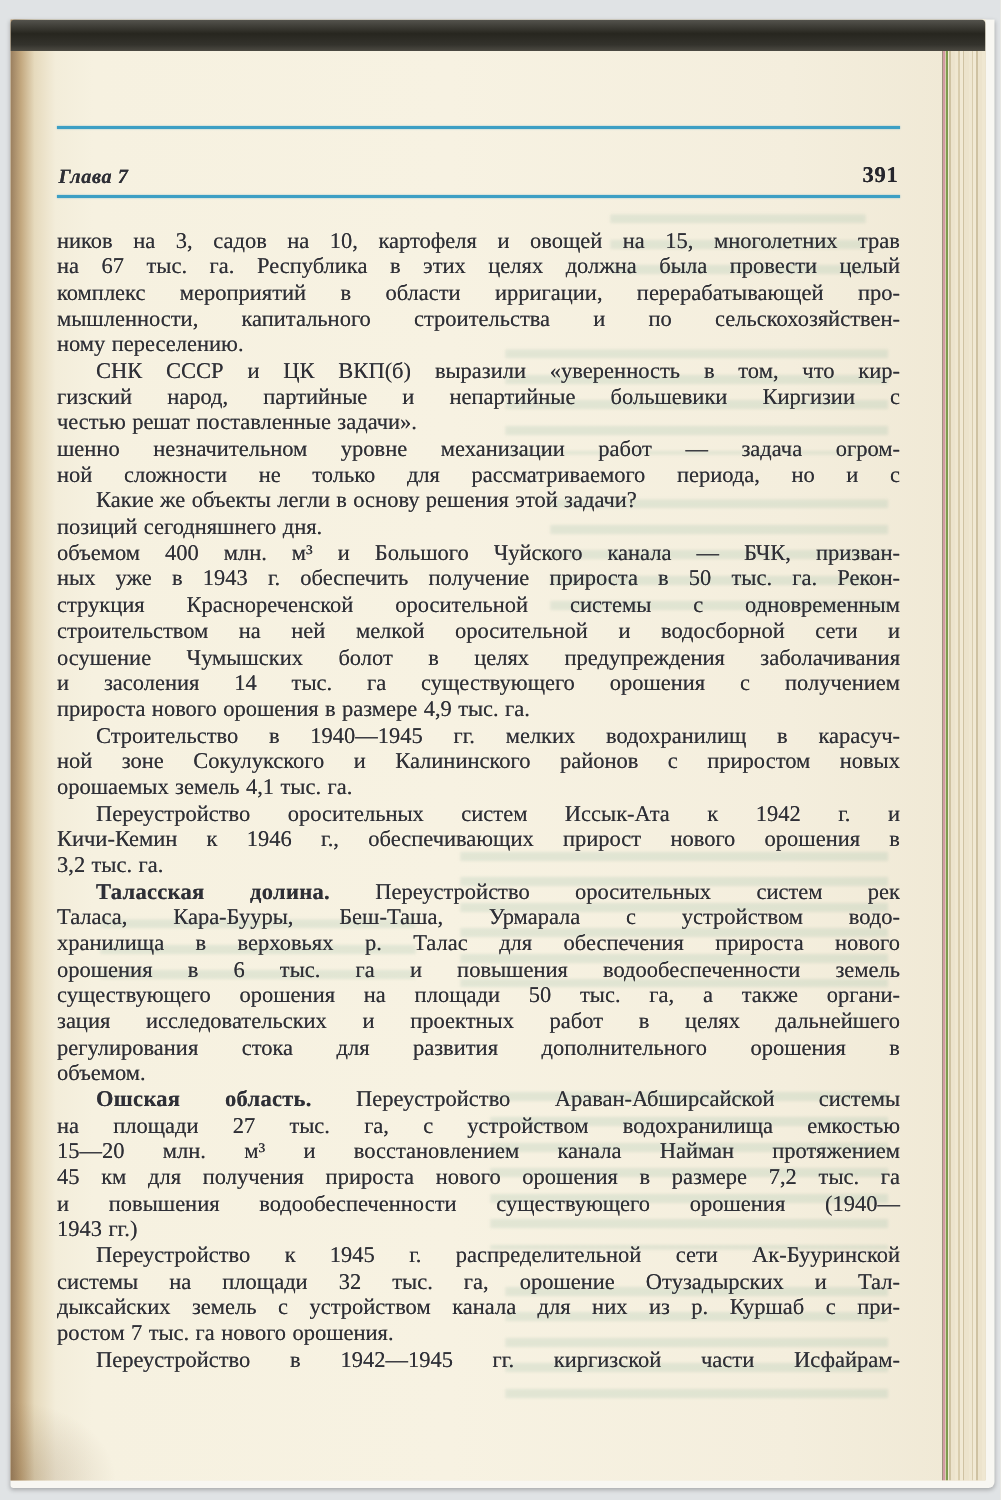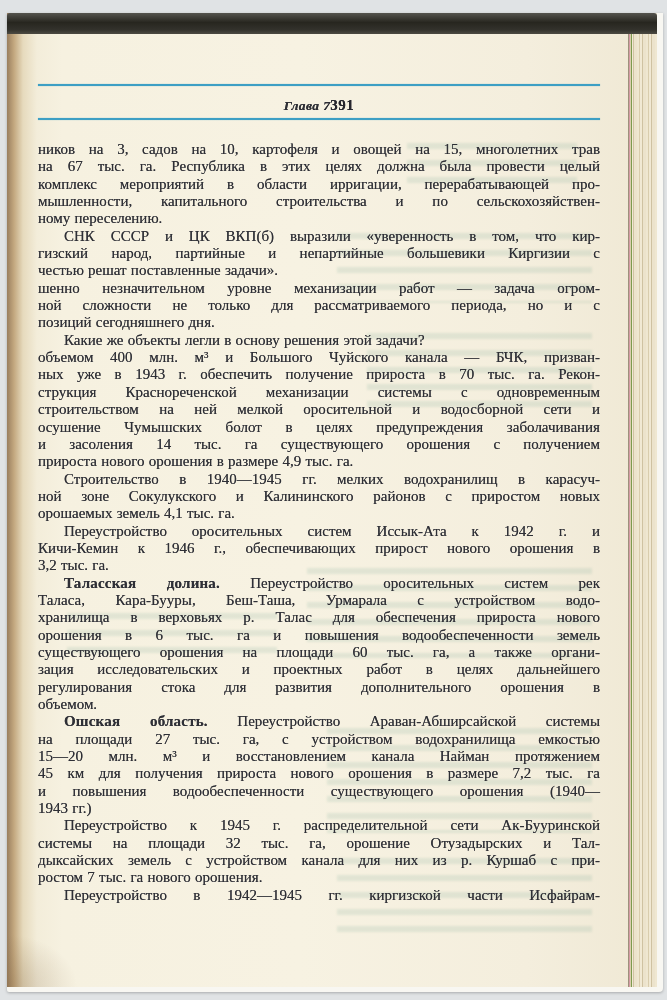--- a/index.html
+++ b/index.html
@@ -62,22 +62,22 @@
     position:absolute;
     background:repeating-linear-gradient(180deg, rgba(85,150,125,.13) 0 6px, rgba(85,150,125,0) 6px 17px);
     filter:blur(1.2px);
     pointer-events:none;
   }
 
   
   .content{position:absolute;left:31px;top:71px;width:562px;}
   .rule{height:2px;background:var(--rule_cyan);box-shadow:0 0 1px rgba(61,159,196,.8);}
   .header-row{
-    display:flex;justify-content:center;align-items:flex-end;
-    height:32px;padding:0 1px 4px 1px;box-sizing:border-box;
+    display:flex;justify-content:space-between;align-items:flex-end;
+    height:44px;padding:0 1px 4px 1px;box-sizing:border-box;
   }
   .chapter{
     font-style:italic;font-weight:bold;font-size:13.5px;color:var(--ink);
     letter-spacing:.4px;text-shadow:0 0 .3px currentColor;
   }
   .pagenum{
     font-weight:bold;font-size:15px;color:#26262d;letter-spacing:.5px;
     text-shadow:0 0 .3px currentColor;
     margin-top:20px;
   }
@@ -123,40 +123,40 @@
           <div class="ln">ников на 3, садов на 10, картофеля и овощей на 15, многолетних трав</div>
           <div class="ln">на 67 тыс. га. Республика в этих целях должна была провести целый</div>
           <div class="ln">комплекс мероприятий в области ирригации, перерабатывающей про-</div>
           <div class="ln">мышленности, капитального строительства и по сельскохозяйствен-</div>
           <div class="ln last">ному переселению.</div>
           <div class="ln indent">СНК СССР и ЦК ВКП(б) выразили «уверенность в том, что кир-</div>
           <div class="ln">гизский народ, партийные и непартийные большевики Киргизии с</div>
           <div class="ln last">честью решат поставленные задачи».</div>
           <div class="ln">шенно незначительном уровне механизации работ — задача огром-</div>
           <div class="ln">ной сложности не только для рассматриваемого периода, но и с</div>
+          <div class="ln last indent">Какие же объекты легли в основу решения этой задачи?</div>
           <div class="ln last">позиций сегодняшнего дня.</div>
-          <div class="ln last indent">Какие же объекты легли в основу решения этой задачи?</div>
           <div class="ln">объемом 400 млн. м³ и Большого Чуйского канала — БЧК, призван-</div>
-          <div class="ln">ных уже в 1943 г. обеспечить получение прироста в 70 тыс. га. Рекон-</div>
-          <div class="ln">струкция Краснореченской механизации системы с одновременным</div>
+          <div class="ln">ных уже в 1943 г. обеспечить получение прироста в 50 тыс. га. Рекон-</div>
+          <div class="ln">струкция Краснореченской оросительной системы с одновременным</div>
           <div class="ln">строительством на ней мелкой оросительной и водосборной сети и</div>
           <div class="ln">осушение Чумышских болот в целях предупреждения заболачивания</div>
           <div class="ln">и засоления 14 тыс. га существующего орошения с получением</div>
           <div class="ln last">прироста нового орошения в размере 4,9 тыс. га.</div>
           <div class="ln indent">Строительство в 1940—1945 гг. мелких водохранилищ в карасуч-</div>
           <div class="ln">ной зоне Сокулукского и Калининского районов с приростом новых</div>
           <div class="ln last">орошаемых земель 4,1 тыс. га.</div>
           <div class="ln indent">Переустройство оросительных систем Иссык-Ата к 1942 г. и</div>
           <div class="ln">Кичи-Кемин к 1946 г., обеспечивающих прирост нового орошения в</div>
           <div class="ln last">3,2 тыс. га.</div>
           <div class="ln indent"><b class="lead">Таласская долина.</b> Переустройство оросительных систем рек</div>
           <div class="ln">Таласа, Кара-Бууры, Беш-Таша, Урмарала с устройством водо-</div>
           <div class="ln">хранилища в верховьях р. Талас для обеспечения прироста нового</div>
           <div class="ln">орошения в 6 тыс. га и повышения водообеспеченности земель</div>
-          <div class="ln">существующего орошения на площади 60 тыс. га, а также органи-</div>
+          <div class="ln">существующего орошения на площади 50 тыс. га, а также органи-</div>
           <div class="ln">зация исследовательских и проектных работ в целях дальнейшего</div>
           <div class="ln">регулирования стока для развития дополнительного орошения в</div>
           <div class="ln last">объемом.</div>
           <div class="ln indent"><b class="lead">Ошская область.</b> Переустройство Араван-Абширсайской системы</div>
           <div class="ln">на площади 27 тыс. га, с устройством водохранилища емкостью</div>
           <div class="ln">15—20 млн. м³ и восстановлением канала Найман протяжением</div>
           <div class="ln">45 км для получения прироста нового орошения в размере 7,2 тыс. га</div>
           <div class="ln">и повышения водообеспеченности существующего орошения (1940—</div>
           <div class="ln last">1943 гг.)</div>
           <div class="ln indent">Переустройство к 1945 г. распределительной сети Ак-Бууринской</div>

